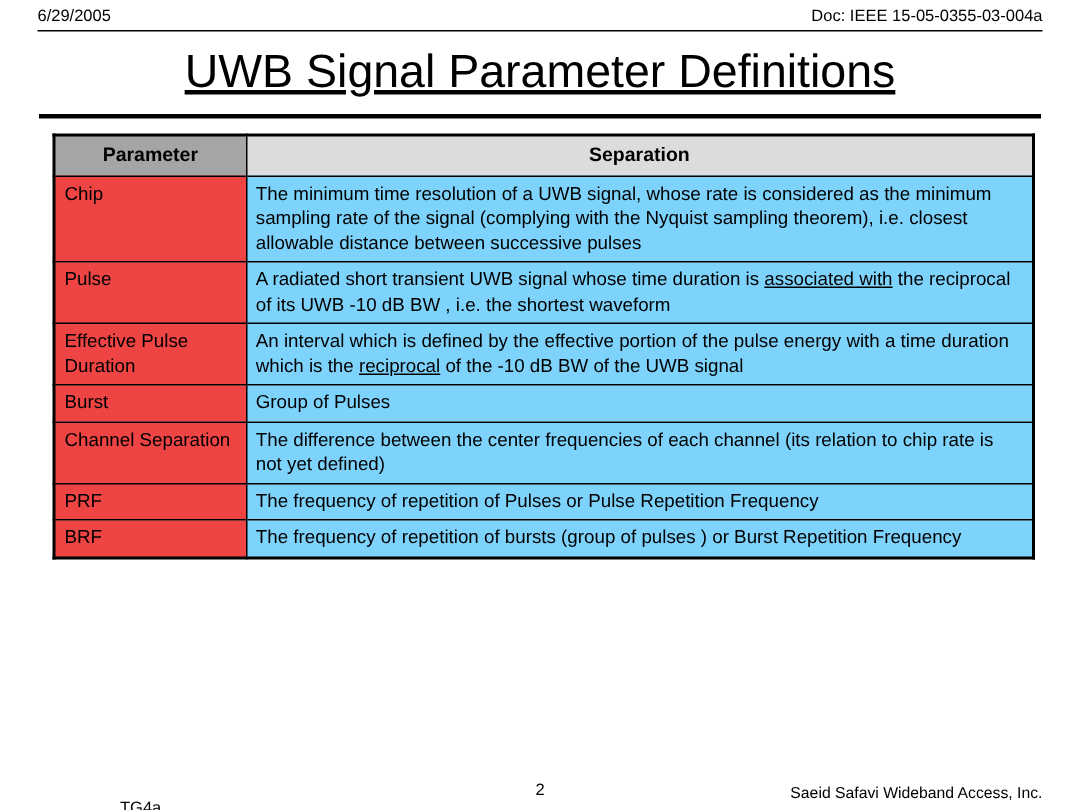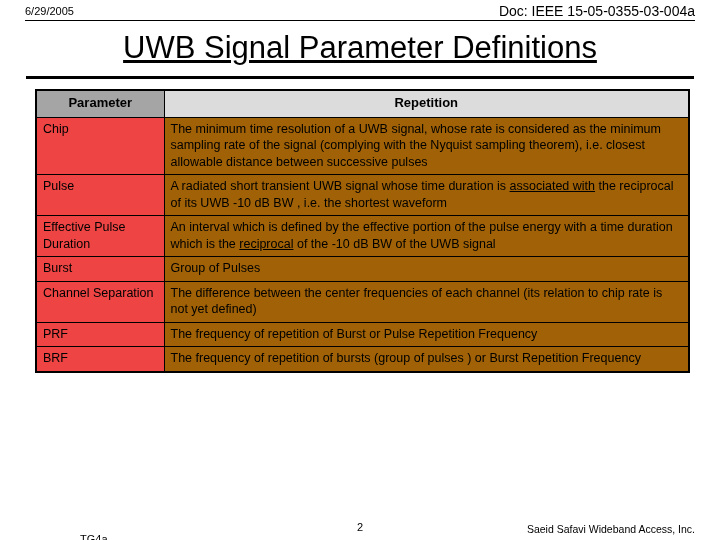--- a/index.html
+++ b/index.html
@@ -30,21 +30,21 @@
     left: 0;
     top: 0;
     font-size: 11px;
     line-height: 14px;
     white-space: nowrap;
   }
   .hdr-doc {
     position: absolute;
     right: 0;
     top: 0;
-    font-size: 14px;
+    font-size: 11px;
     line-height: 14px;
     white-space: nowrap;
   }
   .rule-top {
     position: absolute;
     left: 25px;
     top: 20px;
     width: 670px;
     height: 1px;
     background: #000000;
@@ -108,21 +108,21 @@
     font-weight: bold;
     font-size: 13px;
     padding-top: 4px;
     padding-bottom: 5px;
   }
 
   tbody td.cell-param {
     background: #ef4444;
   }
   tbody td.cell-def {
-    background: #a16207;
+    background: #7dd3fc;
   }
   .u { text-decoration: underline; }
 
   
   .slide-footer {
     position: absolute;
     left: 25px;
     bottom: 4px;
     width: 670px;
     height: 16px;
@@ -166,21 +166,21 @@
 <div class="rule-title"></div>
 
 <table class="param-table">
   <colgroup>
     <col class="col-param">
     <col class="col-def">
   </colgroup>
   <thead>
     <tr>
       <th class="th-param">Parameter</th>
-      <th class="th-def">Repetition</th>
+      <th class="th-def">Separation</th>
     </tr>
   </thead>
   <tbody>
 
     <tr>
       <td class="cell-param">Chip</td>
       <td class="cell-def">The minimum time resolution of a UWB signal, whose rate is considered as the minimum sampling rate of the signal (complying with the Nyquist sampling theorem), i.e. closest allowable distance between successive pulses</td>
     </tr>
 
     <tr>
@@ -199,21 +199,21 @@
     </tr>
 
 
     <tr>
       <td class="cell-param">Channel Separation</td>
       <td class="cell-def">The difference between the center frequencies of each channel (its relation to chip rate is not yet defined)</td>
     </tr>
 
     <tr>
       <td class="cell-param">PRF</td>
-      <td class="cell-def">The frequency of repetition of Burst or Pulse Repetition Frequency</td>
+      <td class="cell-def">The frequency of repetition of Pulses or Pulse Repetition Frequency</td>
     </tr>
 
     <tr>
       <td class="cell-param">BRF</td>
       <td class="cell-def">The frequency of repetition of bursts (group of pulses ) or Burst Repetition Frequency</td>
     </tr>
 
 
   </tbody>
 </table>

